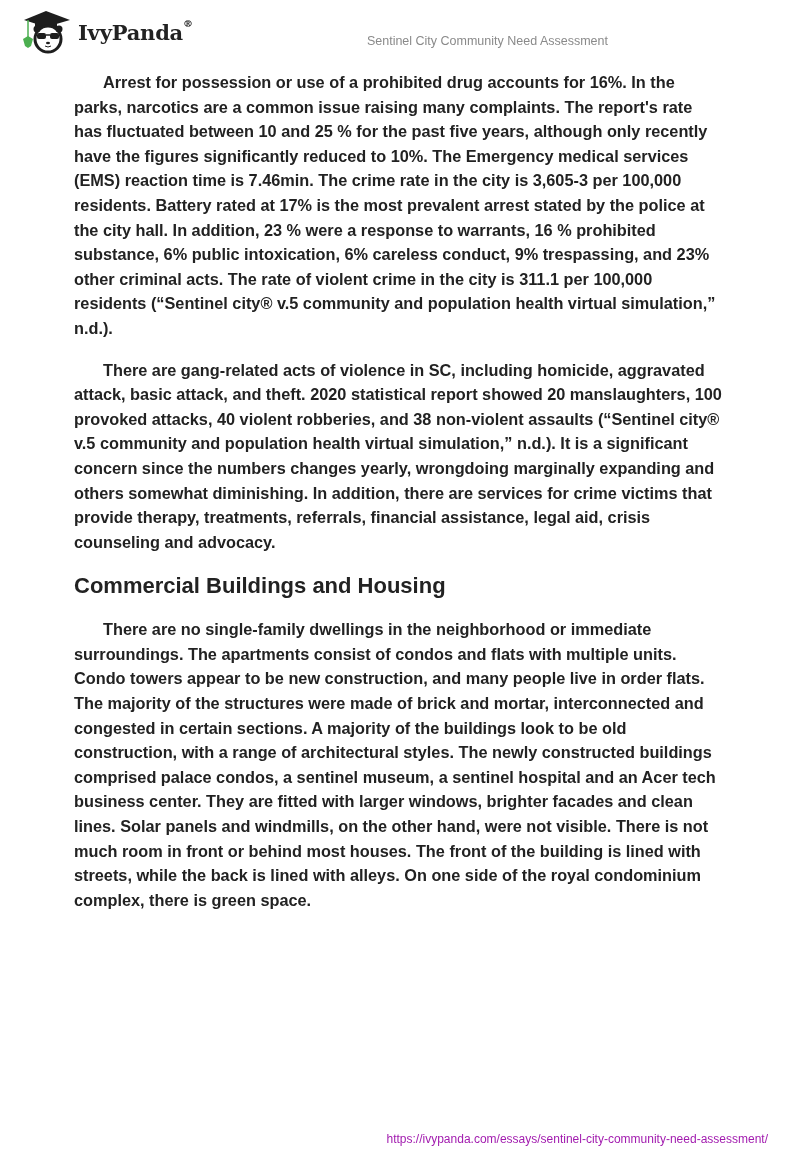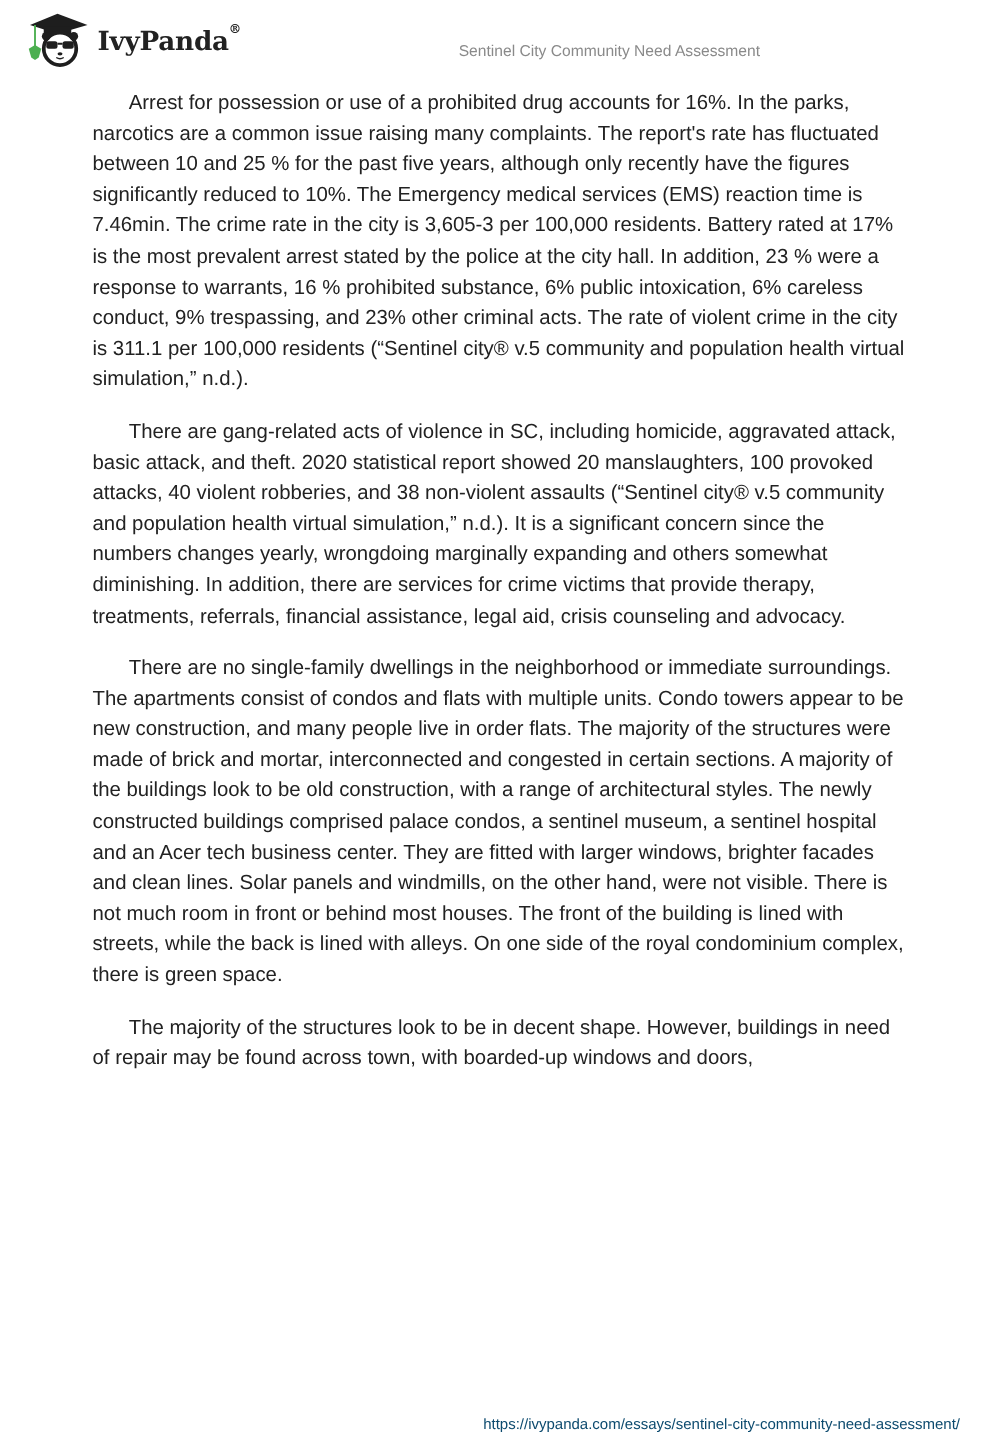--- a/index.html
+++ b/index.html
@@ -15,29 +15,29 @@
       margin-left: 4px; margin-top: 2px; letter-spacing: -0.2px;
     }
     .logo-text sup { font-size: 10px; vertical-align: top; position: relative; top: -2px; }
     .doc-title {
       position: absolute; right: 32px; top: 14px; font-size: 12.5px; color: #8a8a8a; margin-top: 20px;
     }
     .content { position: absolute; left: 74px; top: 70px; width: 650px; }
     p {
       margin: 0 0 17px 0; font-size: 16.3px; line-height: 24.6px; color: #222;
     }
-    p.indent { text-indent: 29px; }
+    p.indent { text-indent: 29px; font-weight: bold; }
     h1 {
       font-size: 28px; font-weight: bold; margin: 16px 0 0 0; line-height: 44px; color: #222;
     }
     h2 {
       font-size: 22px; font-weight: bold; margin: 18px 0 17px 0; line-height: 28px; color: #222;
     }
     .footer-url {
-      position: absolute; right: 32px; top: 1132px; font-size: 12px; color: #0c4a6e;
+      position: absolute; right: 32px; top: 1132px; font-size: 12px; color: #a21caf;
     }
   </style>
 </head>
 <body>
 
 <div class="header">
   <div class="logo">
     <svg viewBox="0 0 56 46">
 
       <polygon points="6,12 28,3 52,12 28,19" fill="#1e1e1e"></polygon>
@@ -59,17 +59,17 @@
       <path d="M27,38 Q30,40 33,38" stroke="#1e1e1e" stroke-width="1" fill="none"></path>
     </svg>
     <span class="logo-text"><span>IvyPanda</span><sup>®</sup></span>
   </div>
   <div class="doc-title">Sentinel City Community Need Assessment</div>
 </div>
 
 <div class="content">
   <p class="indent">Arrest for possession or use of a prohibited drug accounts for 16%. In the parks, narcotics are a common issue raising many complaints. The report's rate has fluctuated between 10 and 25 % for the past five years, although only recently have the figures significantly reduced to 10%. The Emergency medical services (EMS) reaction time is 7.46min. The crime rate in the city is 3,605-3 per 100,000 residents. Battery rated at 17% is the most prevalent arrest stated by the police at the city hall. In addition, 23 % were a response to warrants, 16 % prohibited substance, 6% public intoxication, 6% careless conduct, 9% trespassing, and 23% other criminal acts. The rate of violent crime in the city is 311.1 per 100,000 residents (“Sentinel city® v.5 community and population health virtual simulation,” n.d.).</p>
   <p class="indent">There are gang-related acts of violence in SC, including homicide, aggravated attack, basic attack, and theft. 2020 statistical report showed 20 manslaughters, 100 provoked attacks, 40 violent robberies, and 38 non-violent assaults (“Sentinel city® v.5 community and population health virtual simulation,” n.d.). It is a significant concern since the numbers changes yearly, wrongdoing marginally expanding and others somewhat diminishing. In addition, there are services for crime victims that provide therapy, treatments, referrals, financial assistance, legal aid, crisis counseling and advocacy.</p>
+  <h2>Commercial Buildings and Housing</h2>
   <p class="indent">There are no single-family dwellings in the neighborhood or immediate surroundings. The apartments consist of condos and flats with multiple units. Condo towers appear to be new construction, and many people live in order flats. The majority of the structures were made of brick and mortar, interconnected and congested in certain sections. A majority of the buildings look to be old construction, with a range of architectural styles. The newly constructed buildings comprised palace condos, a sentinel museum, a sentinel hospital and an Acer tech business center. They are fitted with larger windows, brighter facades and clean lines. Solar panels and windmills, on the other hand, were not visible. There is not much room in front or behind most houses. The front of the building is lined with streets, while the back is lined with alleys. On one side of the royal condominium complex, there is green space.</p>
-  <p class="indent">The majority of the structures look to be in decent shape. However, buildings in need of repair may be found across town, with boarded-up windows and doors,</p>
 </div>
 
 <div class="footer-url">https://ivypanda.com/essays/sentinel-city-community-need-assessment/</div>
 
 </body></html>

